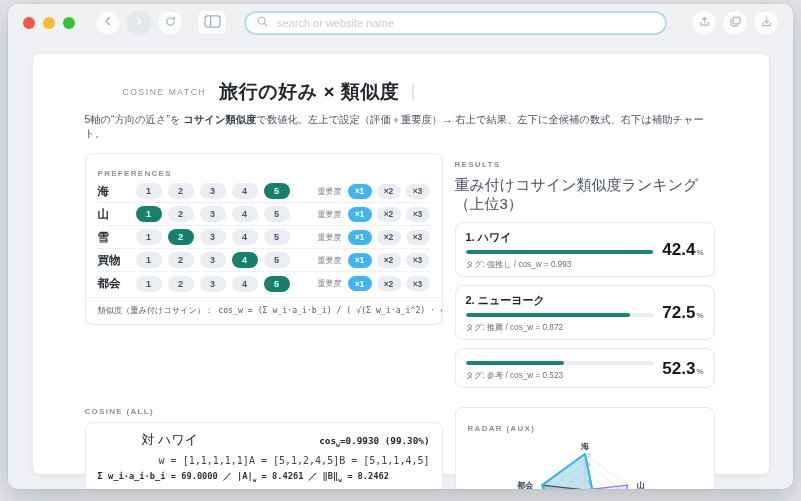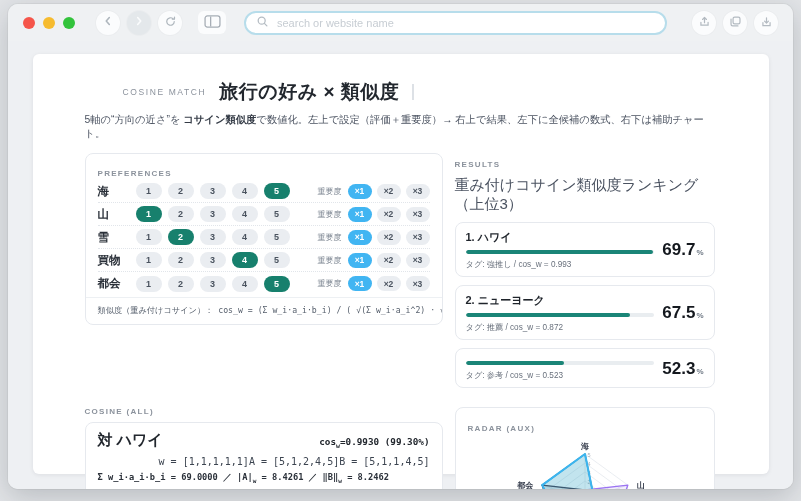--- a/index.html
+++ b/index.html
@@ -85,21 +85,21 @@
   .rfill { height:100%; background:#1a8577; border-radius:2px; }
   .rtag { font-size:8.2px; color:#68707c; }
   .rpct { flex:0 0 auto; font-size:17px; font-weight:800; color:#14181e; }
   .rpct .pu { font-size:8px; color:#707a86; font-weight:600; margin-left:1px; }
   
   .fwrap .seclabel { display:block; margin-bottom:6px; }
   .fcard { border:1px solid #e6e9ee; border-radius:8px; background:#fff; max-height:152px; overflow:hidden; }
   .fblock { padding:8px 12px 7px; border-bottom:1px solid #eef1f4; }
   .fblock:last-child { border-bottom:none; }
   .fhead { display:flex; justify-content:space-between; align-items:baseline; }
-  .ftitle { font-size:15px; font-weight:700; color:#22272e; }
+  .ftitle { font-size:13px; font-weight:400; color:#22272e;margin-left:44px; }
   .fcos { font-family:"DejaVu Sans Mono",monospace; font-size:9.3px; font-weight:700; color:#22272e; }
   .fvecs { display:flex; justify-content:flex-end; font-family:"DejaVu Sans Mono",monospace; font-size:10px; color:#3c4450; margin-top:6px; }
   .fsum { font-family:"DejaVu Sans Mono",monospace; font-size:8.7px; font-weight:700; color:#2b313a; margin-top:5px; white-space:nowrap; }
   sub { font-size:70%; }
   
   .radarcard { border:1px solid #e6e9ee; border-radius:8px; padding:9px 12px 8px; background:#fff; }
 </style>
 </head>
 <body>
 
@@ -267,32 +267,32 @@
           <div class="rsub">重み付けコサイン類似度ランキング（上位3）</div>
           <div id="result-cards">
   <div class="rcard">
     <div class="rleft">
       <div class="rname">1. ハワイ</div>
       <div class="rtrack">
                     <div class="rfill" style="width: 99.3%;"></div>
                   </div>
       <div class="rtag">タグ: 強推し / cos_w = 0.993</div>
     </div>
-    <div class="rpct"><span class="pv">69.7</span><span class="pu">%</span></div>
+    <div class="rpct"><span class="pv">42.4</span><span class="pu">%</span></div>
   </div>
 
   <div class="rcard">
     <div class="rleft">
       <div class="rname">2. ニューヨーク</div>
       <div class="rtrack">
                     <div class="rfill" style="width: 87.2%;"></div>
                   </div>
       <div class="rtag">タグ: 推薦 / cos_w = 0.872</div>
     </div>
-    <div class="rpct"><span class="pv">67.5</span><span class="pu">%</span></div>
+    <div class="rpct"><span class="pv">72.5</span><span class="pu">%</span></div>
   </div>
 
   <div class="rcard">
     <div class="rleft">
       <div class="rtrack">
                     <div class="rfill" style="width: 52.3%;"></div>
                   </div>
       <div class="rtag">タグ: 参考 / cos_w = 0.523</div>
     </div>
     <div class="rpct"><span class="pv">52.3</span><span class="pu">%</span></div>

